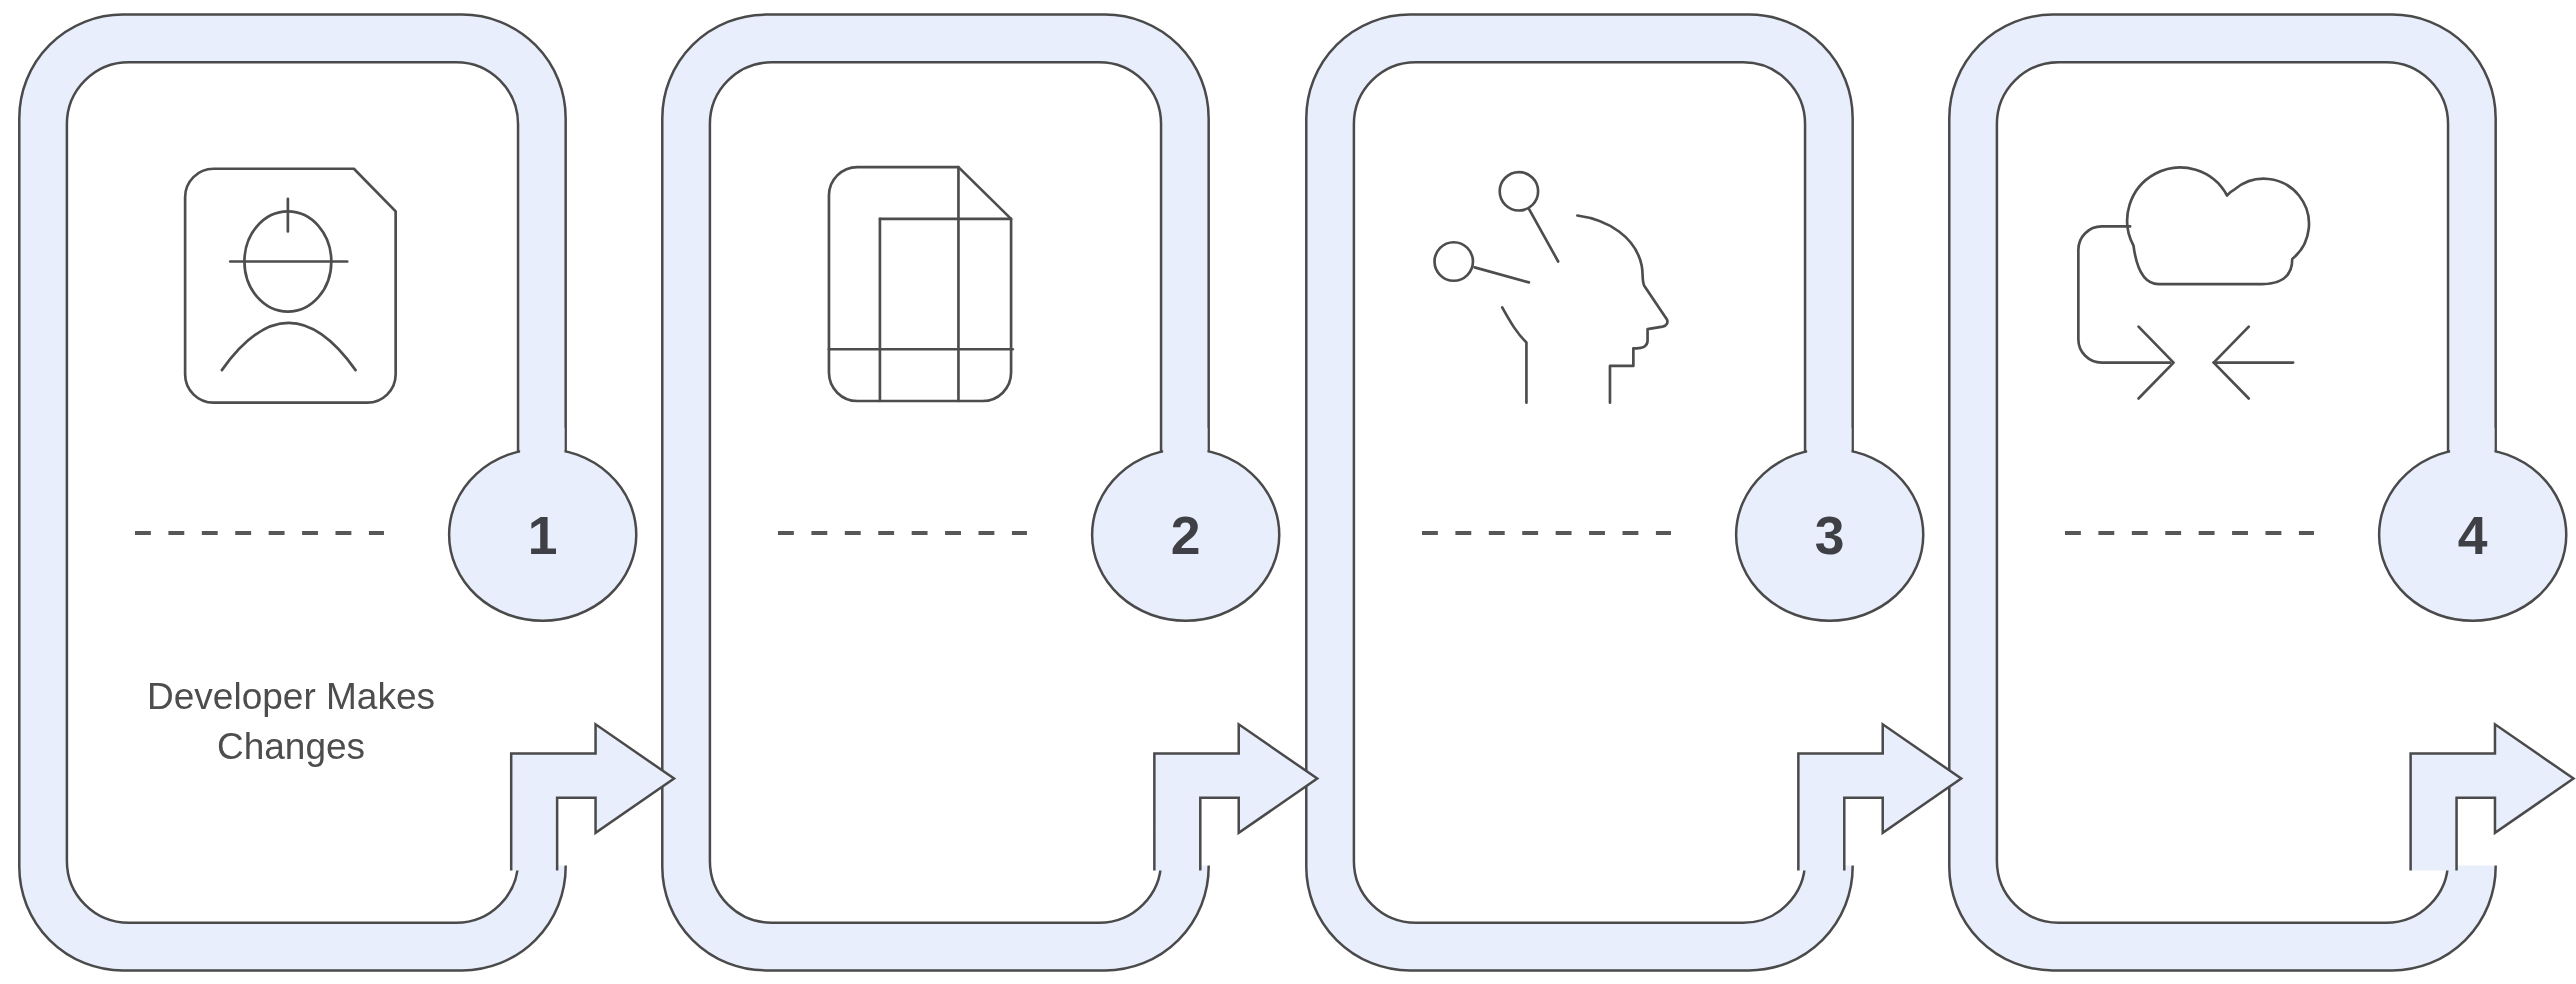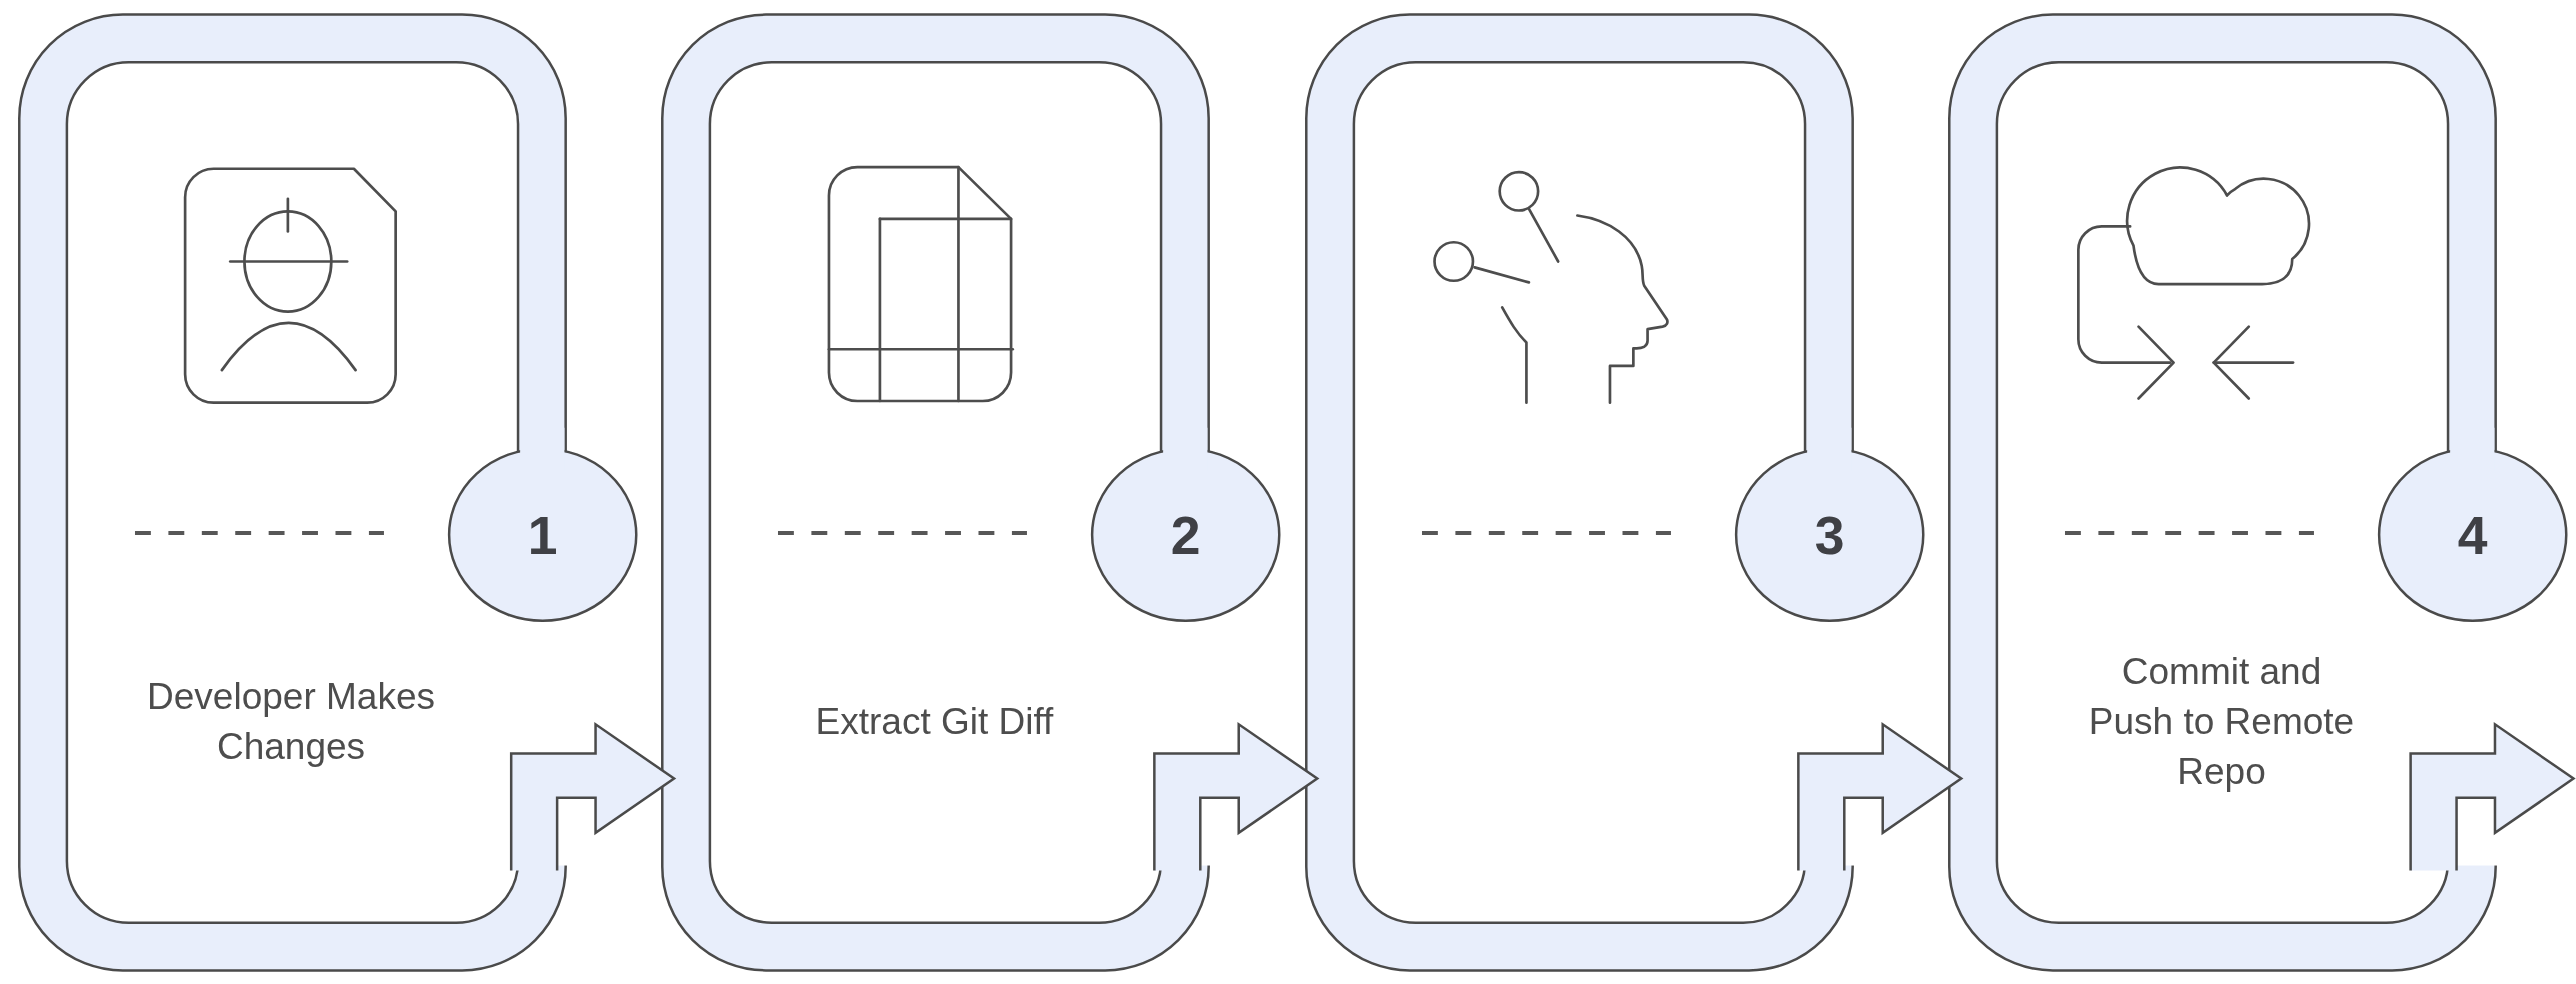--- a/index.html
+++ b/index.html
@@ -73,21 +73,20 @@
       </g>
       <line class="dash" x1="140" y1="638" x2="438" y2="638"></line>
       <g class="icon" transform="translate(199,198)">
         <path d="M36,2 H157 L220,64 V248 A34,34 0 0 1 186,282 H36 A34,34 0 0 1 2,248 V36 A34,34 0 0 1 36,2 Z"></path>
         <path d="M157,2 V282"></path>
         <path d="M63,64 H220"></path>
         <path d="M63,64 V282"></path>
         <path d="M2,220 H222"></path>
       </g>
     </svg>
-    <div class="title">Extract Git Diff</div>
   </div>
 
   <div class="card card-3">
     <svg width="635" height="985" viewBox="0 0 760 1179">
       <g>
         <rect class="band" x="1.5" y="17.5" width="654" height="1144" rx="124"></rect>
         <rect class="inner" x="58.5" y="74.5" width="540" height="1030" rx="74"></rect>
         <rect class="gapfill" x="588" y="734" width="84" height="302"></rect>
       </g>
       <g>
@@ -121,23 +120,20 @@
       </g>
       <line class="dash" x1="140" y1="638" x2="438" y2="638"></line>
       <g class="icon" transform="translate(128,190)">
         <path d="M94,104 A63,63 0 1 1 206,44 A35,35 0 0 1 216,36 A35,35 0 1 1 284,120 Q284,150 248,150 L124,150 Q100,150 94,104 Z"></path>
         <path d="M90,81 H56 A28,28 0 0 0 28,109 V216 A28,28 0 0 0 56,244 H138"></path>
         <path d="M100,201 L142,244 L100,287"></path>
         <path d="M190,244 H285"></path>
         <path d="M232,201 L190,244 L232,287"></path>
       </g>
     </svg>
-    <div class="title">Commit and
-Push to Remote
-Repo</div>
   </div>
 
   <svg class="arrows" width="2576" height="985" viewBox="0 0 3084 1179">
     <path class="band" d="M612,1042 L612,902 L713,902 L713,867 L807,932 L713,997 L713,955 L667,955 L667,1042"></path>
     <path class="band" transform="translate(770,0)" d="M612,1042 L612,902 L713,902 L713,867 L807,932 L713,997 L713,955 L667,955 L667,1042"></path>
     <path class="band" transform="translate(1541,0)" d="M612,1042 L612,902 L713,902 L713,867 L807,932 L713,997 L713,955 L667,955 L667,1042"></path>
     <path class="band" transform="translate(2274,0)" d="M612,1042 L612,902 L713,902 L713,867 L807,932 L713,997 L713,955 L667,955 L667,1042"></path>
   </svg>
 
 </div>

